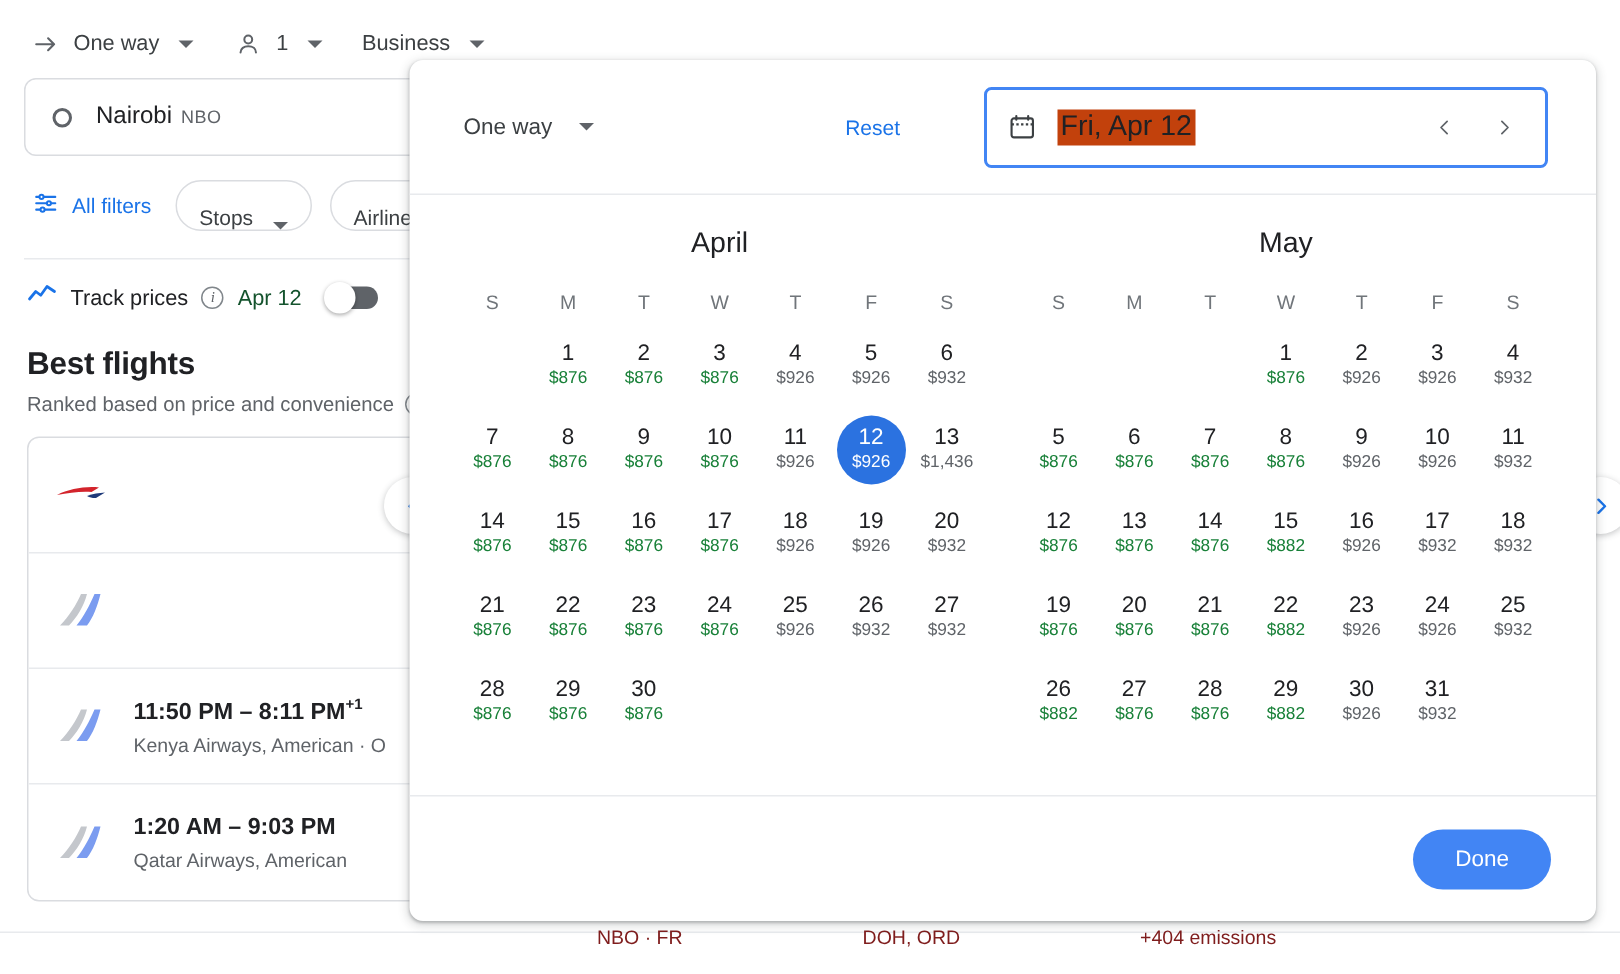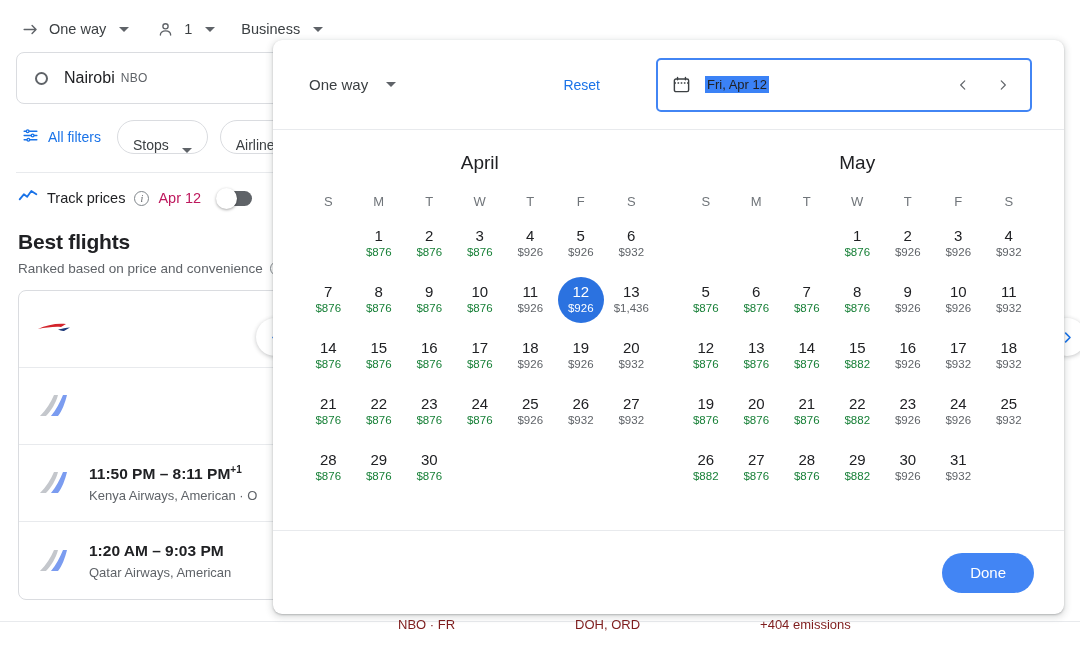--- a/index.html
+++ b/index.html
@@ -50,21 +50,21 @@
 
   .divider { height:1px; background:#e8eaed; margin:18px 16px 0 16px; }
 
   .track-row { display:flex; align-items:center; gap:9px; padding:15px 16px 0 18px; }
   .track-label { font-size:14.5px; color:#202124; font-weight:500; }
   .info-ico {
     width:15px;height:15px;border:1.3px solid #80868b;border-radius:50%;
     color:#5f6368;font-size:10px;display:flex;align-items:center;justify-content:center;
     font-family:"Liberation Serif",serif; font-style:italic;
   }
-  .track-date { color:#be185d; font-size:14.5px; font-weight:500; cursor:pointer;}
+  .track-date { color:#14532d; font-size:14.5px; font-weight:500; cursor:pointer;}
   .toggle { width:34px;height:15px;background:#5f6368;border-radius:8px;position:relative;
      margin-left:8px; cursor:pointer;}
   .toggle::after{content:"";position:absolute;left:-2px;top:-3px;width:21px;height:21px;
      background:#fff;border-radius:50%;box-shadow:0 1px 3px rgba(0,0,0,.35);}
 
   .best-head { padding: 22px 16px 0 18px; }
   .best-title { font-size:21px; font-weight:700; color:#202124; letter-spacing:-.2px;}
   .best-sub { display:flex; align-items:center; gap:7px; font-size:13.5px; color:#5f6368;
      margin-top:7px; }
 
@@ -113,21 +113,21 @@
     display:flex; align-items:center; gap:14px; font-size:15px; color:#3c4043;
     cursor:pointer; padding:6px 4px;
   }
   .dlg-reset { color:#1a73e8; font-size:14px; cursor:pointer; margin-left:auto; }
   .date-field {
     margin-left:56px; width:376px; height:54px; border:2px solid #4285f4;
     border-radius:5px; display:flex; align-items:center; padding:0 14px; gap:14px;
     background:#fff;
   }
   .cal-ico{ width:19px;height:19px;flex:0 0 auto; color:#3c4043;}
-  .date-val{ font-size:13px; color:#202124; background:#3b82f6; padding:1px 2px; }
+  .date-val{ font-size:19px; color:#202124; background:#c2410c; padding:1px 2px; }
   .date-navs{ margin-left:auto; display:flex; align-items:center; gap:14px; }
   .nav-btn{ width:26px;height:26px;display:flex;align-items:center;justify-content:center;
      cursor:pointer; color:#5f6368;}
 
   .dlg-body{ flex:1; display:flex; padding:22px 18px 0 18px; gap:0; }
   .month { flex:1; padding:0 12px; }
   .month-name { text-align:center; font-size:19px; color:#202124; margin-bottom:20px; }
   .dow-row, .wk-row { display:grid; grid-template-columns:repeat(7,1fr); }
   .dow { text-align:center; font-size:13px; color:#70757a; padding-bottom:12px; }
   .wk-row { margin-bottom:4px; }

